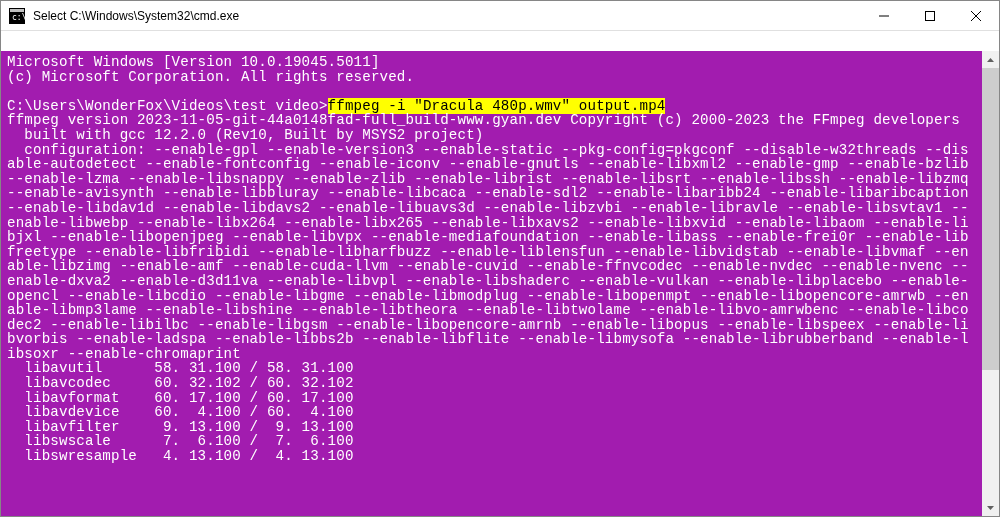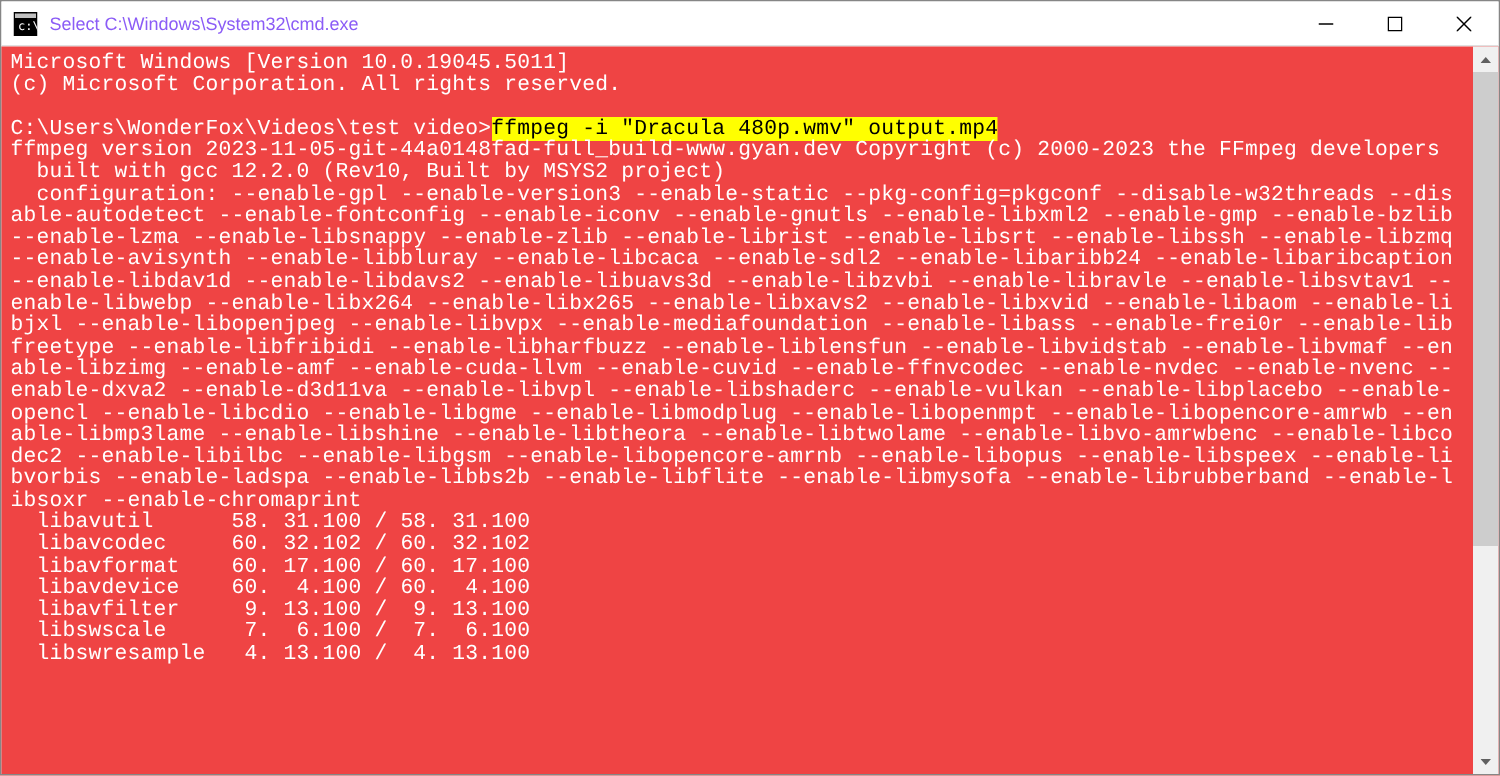--- a/index.html
+++ b/index.html
@@ -1,24 +1,24 @@
 <!DOCTYPE html>
 <html><head>
 <meta charset="utf-8">
 <style>
 * { margin: 0; padding: 0; box-sizing: border-box; }
 body { width: 1000px; height: 517px; font-family: "Segoe UI", Tahoma, sans-serif; background: #fff; overflow: hidden; }
 .window { width: 1000px; height: 517px; border: 1px solid #868686; display: flex; flex-direction: column; }
 .titlebar { height: 30px; background: #fff; display: flex; align-items: center; padding-left: 8px; border-bottom: 1px solid #e0e0e0; }
 .titlebar-icon { width: 16px; height: 16px; margin-right: 8px; display: flex; align-items: center; justify-content: center; }
 .titlebar-icon svg { width: 16px; height: 16px; }
-.titlebar-title { font-size: 12px; color: #8b5cf6; flex: 1; }
+.titlebar-title { font-size: 12px; color: #000000; flex: 1; }
 .window-controls { display: flex; height: 100%; }
 .win-btn { width: 46px; height: 100%; display: flex; align-items: center; justify-content: center; cursor: pointer; }
-.terminal-wrap { flex: 1; background: #ef4444; position: relative; overflow: hidden; }
+.terminal-wrap { flex: 1; background: #a21caf; position: relative; overflow: hidden; margin-top: 20px; }
 .terminal { position: absolute; inset: 0 17px 0 0; padding: 4px 6px; font-family: "Consolas", "Courier New", monospace; font-size: 14.2px; line-height: 14.6px; color: #fff; white-space: pre-wrap; word-break: break-all; letter-spacing: 0.15px; }
 .scrollbar { position: absolute; right: 0; top: 0; width: 17px; height: 100%; background: #f0f0f0; display: flex; flex-direction: column; }
 .sb-btn { width: 17px; height: 17px; background: #f0f0f0; display: flex; align-items: center; justify-content: center; cursor: pointer; }
 .sb-track { flex: 1; background: #f0f0f0; position: relative; }
 .sb-thumb { position: absolute; left: 0; right: 0; top: 0; height: 70%; background: #cdcdcd; }
 .hl { background: #ffff00; color: #000; }
 </style>
 </head>
 <body>
 

